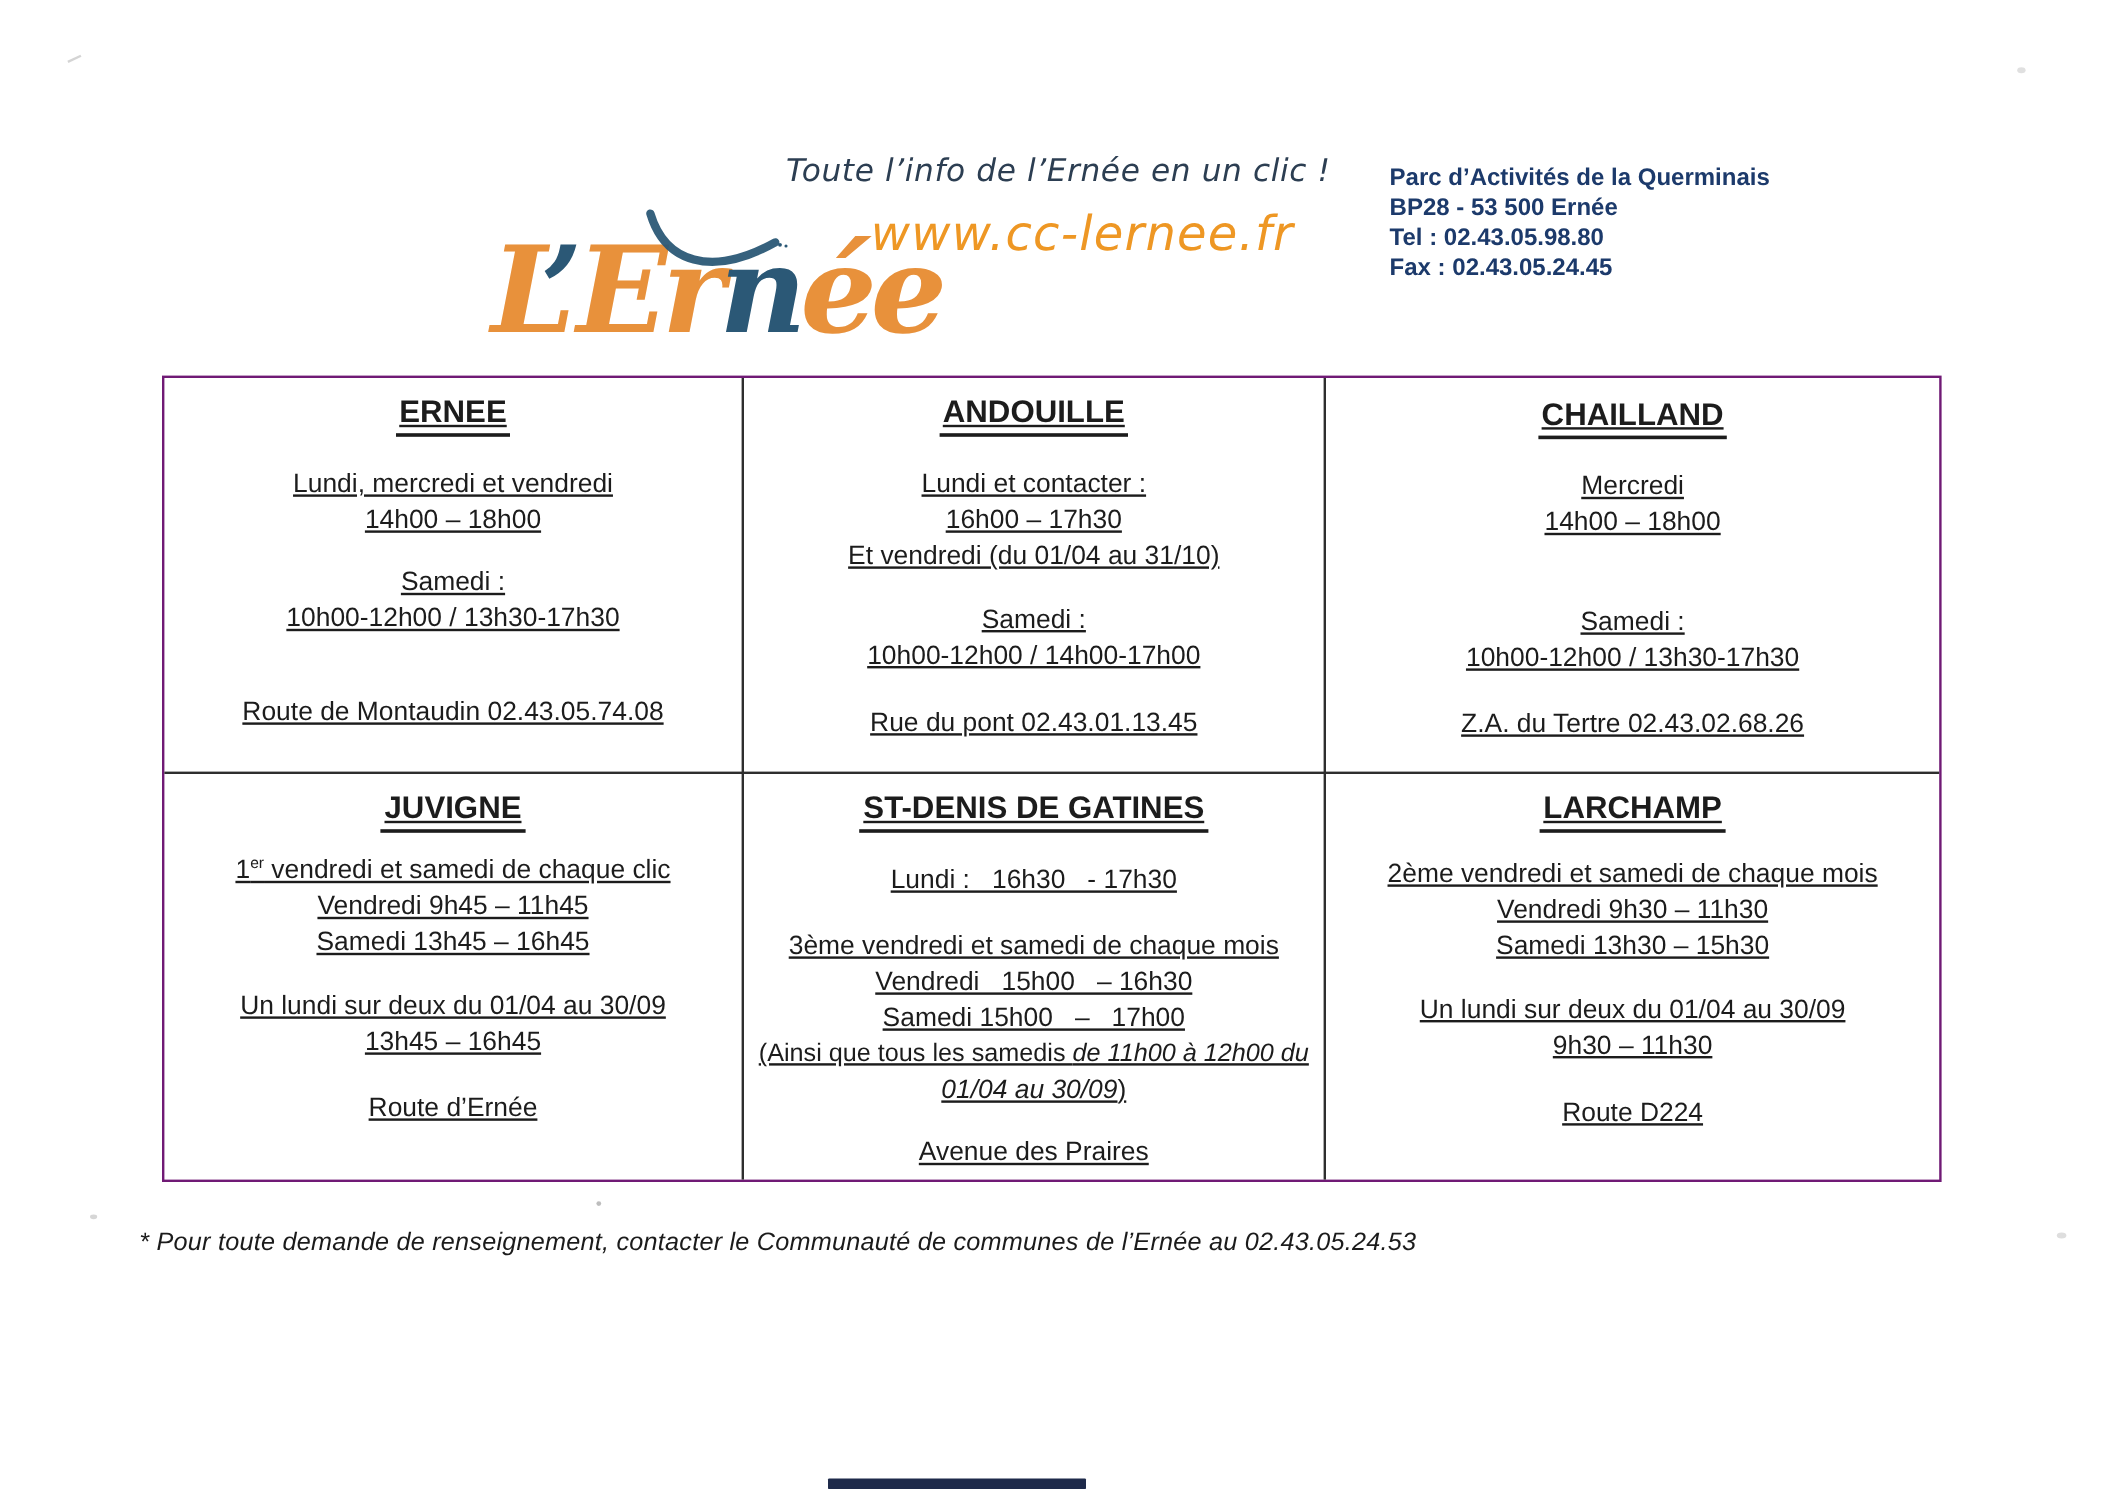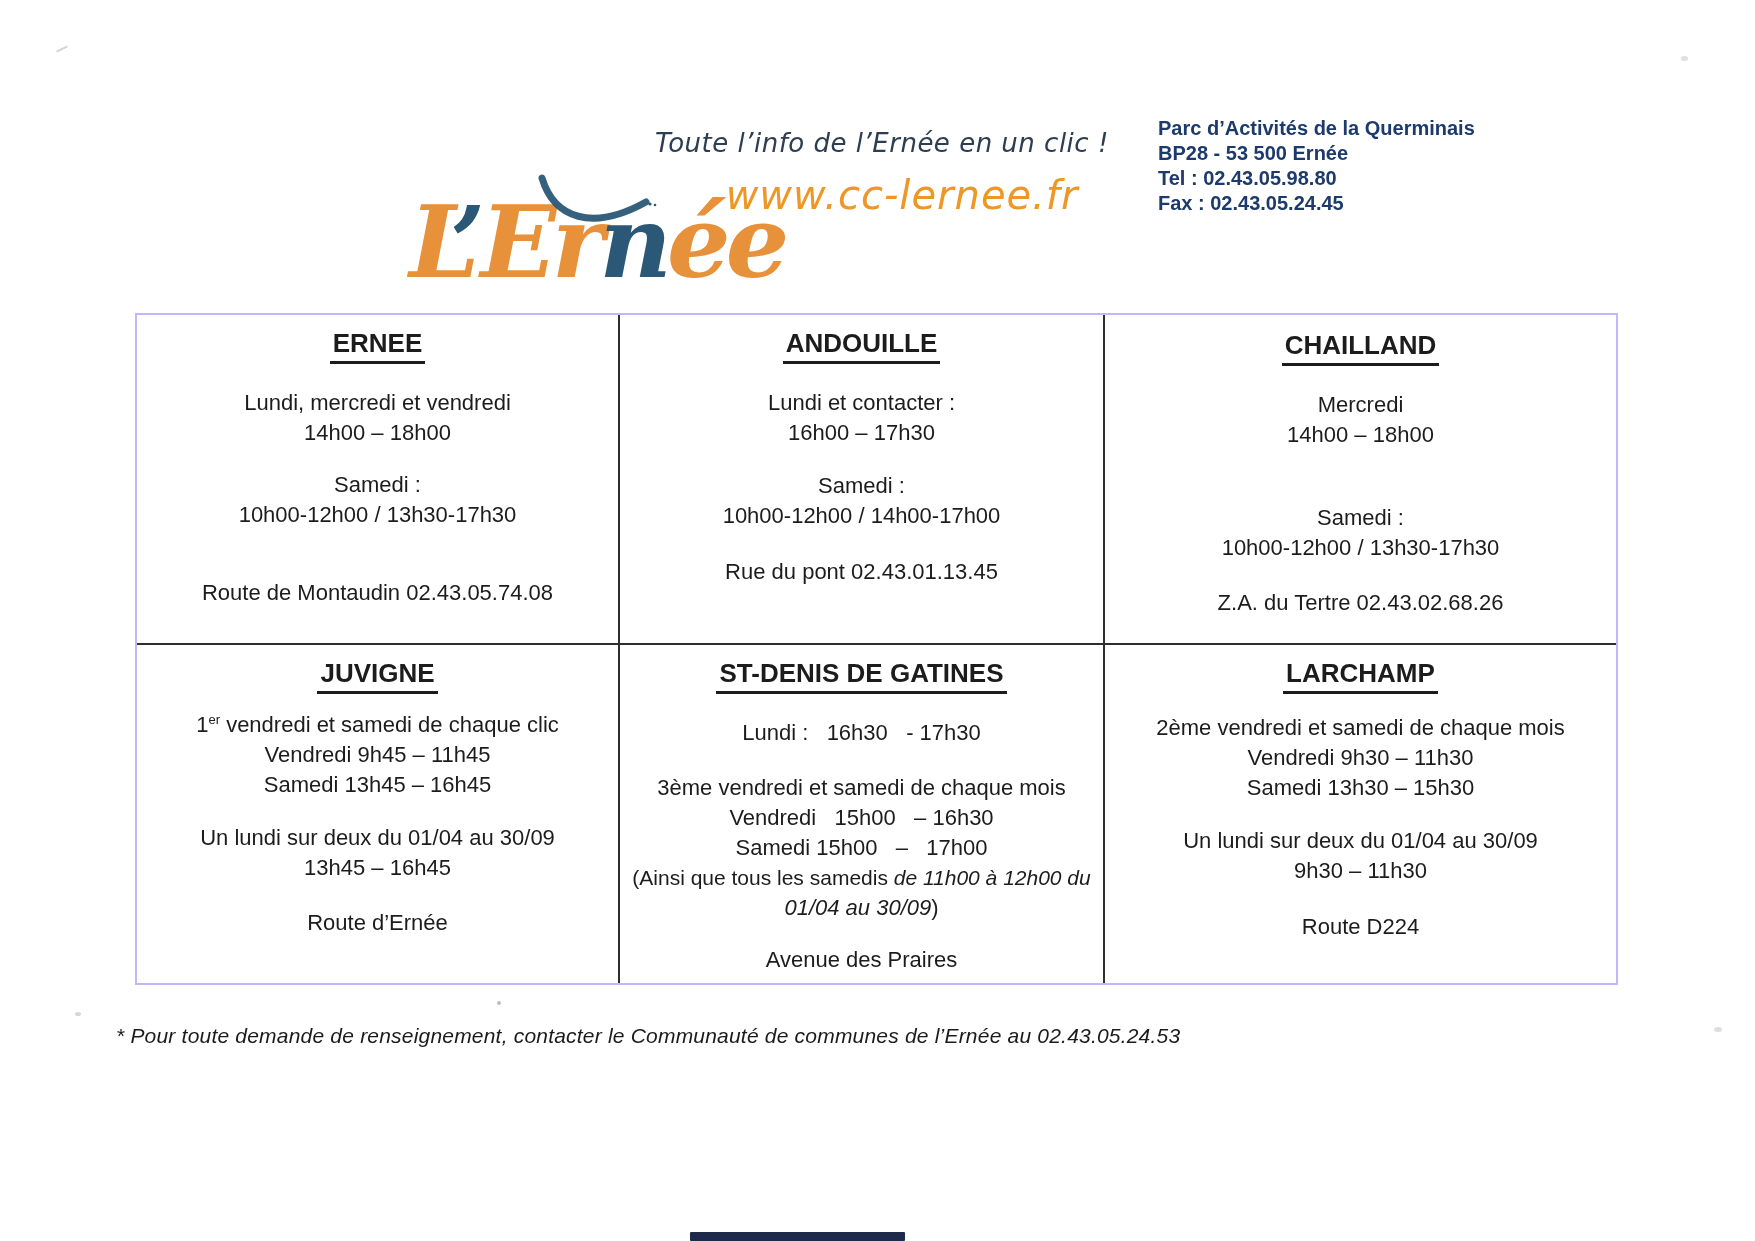--- a/index.html
+++ b/index.html
@@ -30,23 +30,24 @@
   .website{
     font-style:italic;font-size:40px;color:#EE9724;letter-spacing:1px;white-space:pre;
     font-family:"DejaVu Sans",sans-serif;text-align:center;width:400px;
   }
   .contact{font-size:20px;font-weight:700;color:#1C3A6B;line-height:25px}
   .contact .cline{white-space:pre}
 
   
   .schedule-table{
     left:135px;top:313px;width:1483px;height:672px;
-    border:2px solid #c4b5fd;box-sizing:border-box;
+    border:2px solid #701a75;box-sizing:border-box;
     display:grid;grid-template-columns:483px 485px 1fr;grid-template-rows:330px 1fr;
     background:#fff;
+    text-decoration:underline;
   }
   .cell{display:flex;flex-direction:column;align-items:center;box-sizing:border-box}
   .cr{border-right:2px solid #2e2e2e}
   .cb{border-bottom:2px solid #2e2e2e}
   .city{
     font-size:26px;font-weight:700;line-height:32px;
     border-bottom:3px solid #1c1c1c;padding:0 3px 2px;white-space:pre;
   }
   .line{font-size:22px;line-height:30px;white-space:pre}
   .it{font-style:italic}
@@ -78,21 +79,21 @@
     <path d="M14 4 C 26 44, 64 58, 118 28" fill="none" stroke="#2B5876" stroke-width="7" stroke-linecap="round" opacity="0.95"></path>
     <circle cx="122" cy="30" r="1.6" fill="#2B5876"></circle>
       <circle cx="127" cy="31" r="1.3" fill="#2B5876"></circle>
   </svg>
   <div class="logo-sub">COMMUNAUTÉ DE COMMUNES</div>
 </div>
 
 <div class="abs tagline" style="left:655px;top:128px;">Toute l’info de l’Ernée en un clic !</div>
 <div class="abs website" style="left:702px;top:172px;">www.cc-lernee.fr</div>
 
-<div class="abs contact" style="left:1158px;top:116px;">
+<div class="abs contact" style="left:1158px;top:136px;">
   <div class="cline">Parc d’Activités de la Querminais</div>
   <div class="cline">BP28 - 53 500 Ernée</div>
   <div class="cline">Tel : 02.43.05.98.80</div>
   <div class="cline">Fax : 02.43.05.24.45</div>
 </div>
 
 <div class="abs schedule-table">
 
   <div class="cell cr cb">
     <div class="city" style="margin-top:12px">ERNEE</div>
@@ -100,20 +101,21 @@
     <div class="line">14h00 – 18h00</div>
     <div class="line" style="margin-top:22px">Samedi :</div>
     <div class="line">10h00-12h00 / 13h30-17h30</div>
     <div class="line" style="margin-top:48px">Route de Montaudin 02.43.05.74.08</div>
   </div>
 
   <div class="cell cr cb">
     <div class="city" style="margin-top:12px">ANDOUILLE</div>
     <div class="line" style="margin-top:24px">Lundi et contacter :</div>
     <div class="line">16h00 – 17h30</div>
+    <div class="line">Et vendredi (du 01/04 au 31/10)</div>
     <div class="line" style="margin-top:23px">Samedi :</div>
     <div class="line">10h00-12h00 / 14h00-17h00</div>
     <div class="line" style="margin-top:26px">Rue du pont 02.43.01.13.45</div>
   </div>
 
   <div class="cell cb">
     <div class="city" style="margin-top:14px">CHAILLAND</div>
     <div class="line" style="margin-top:24px">Mercredi</div>
     <div class="line">14h00 – 18h00</div>
     <div class="line" style="margin-top:53px">Samedi :</div>

